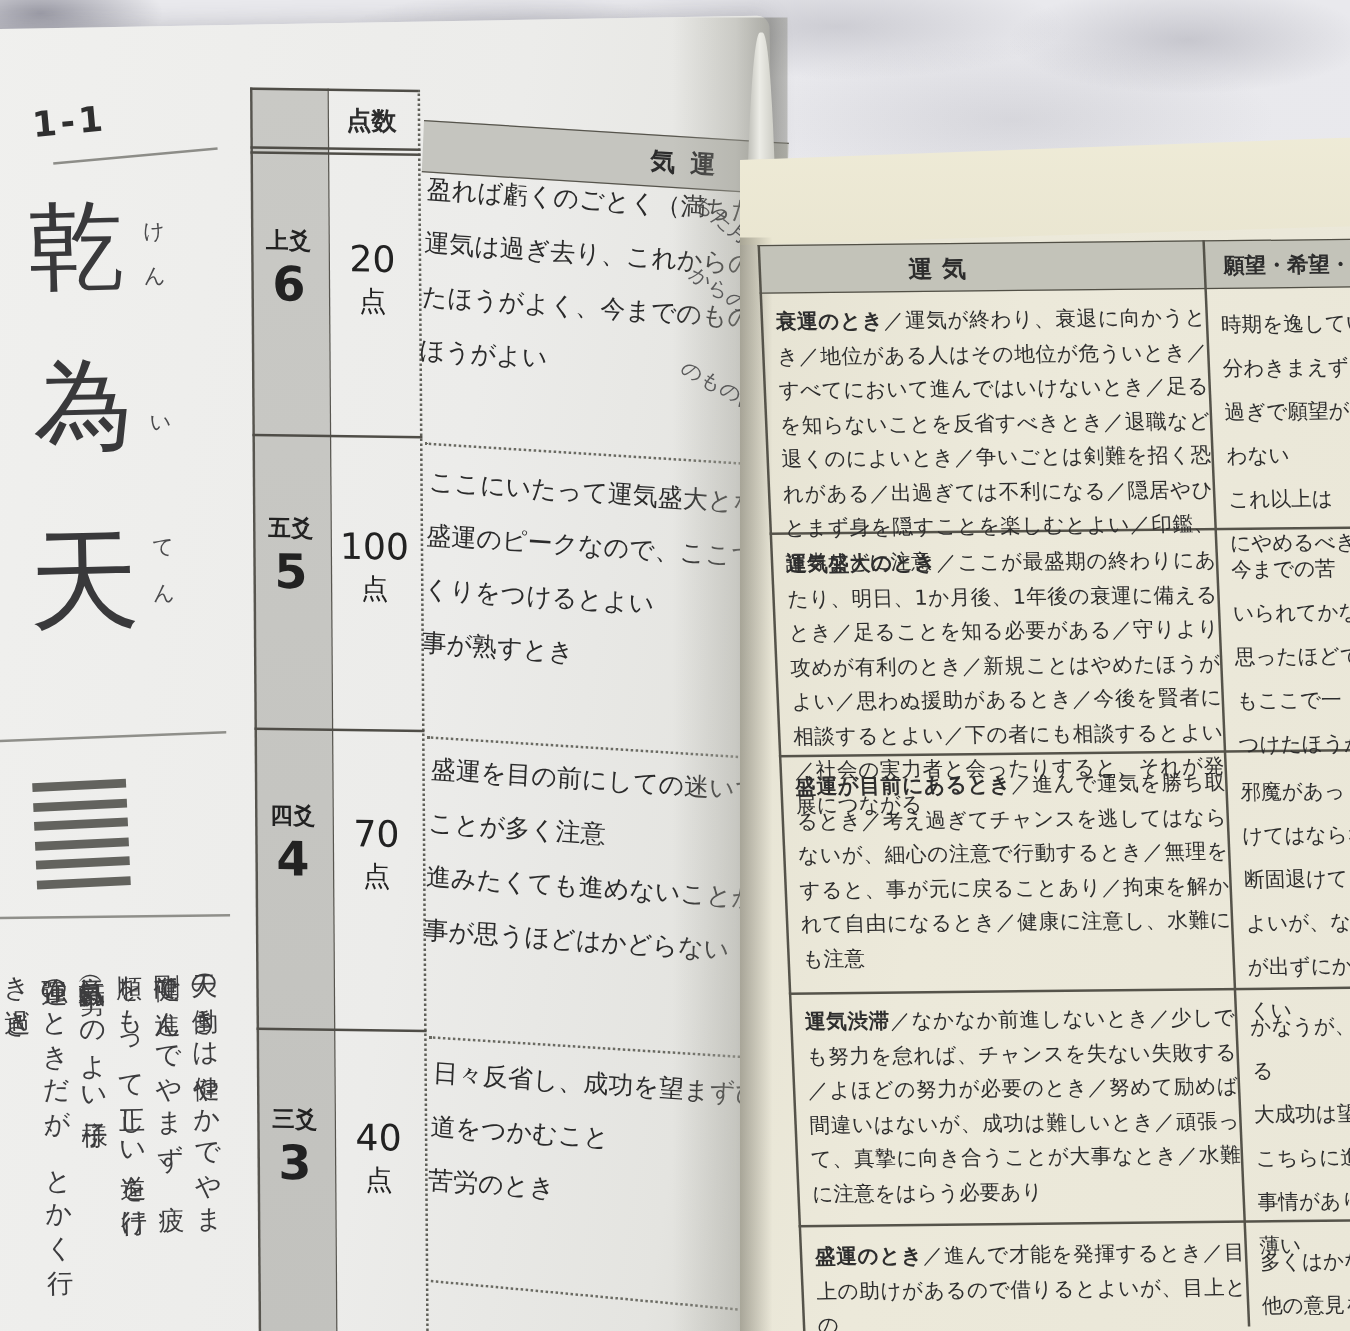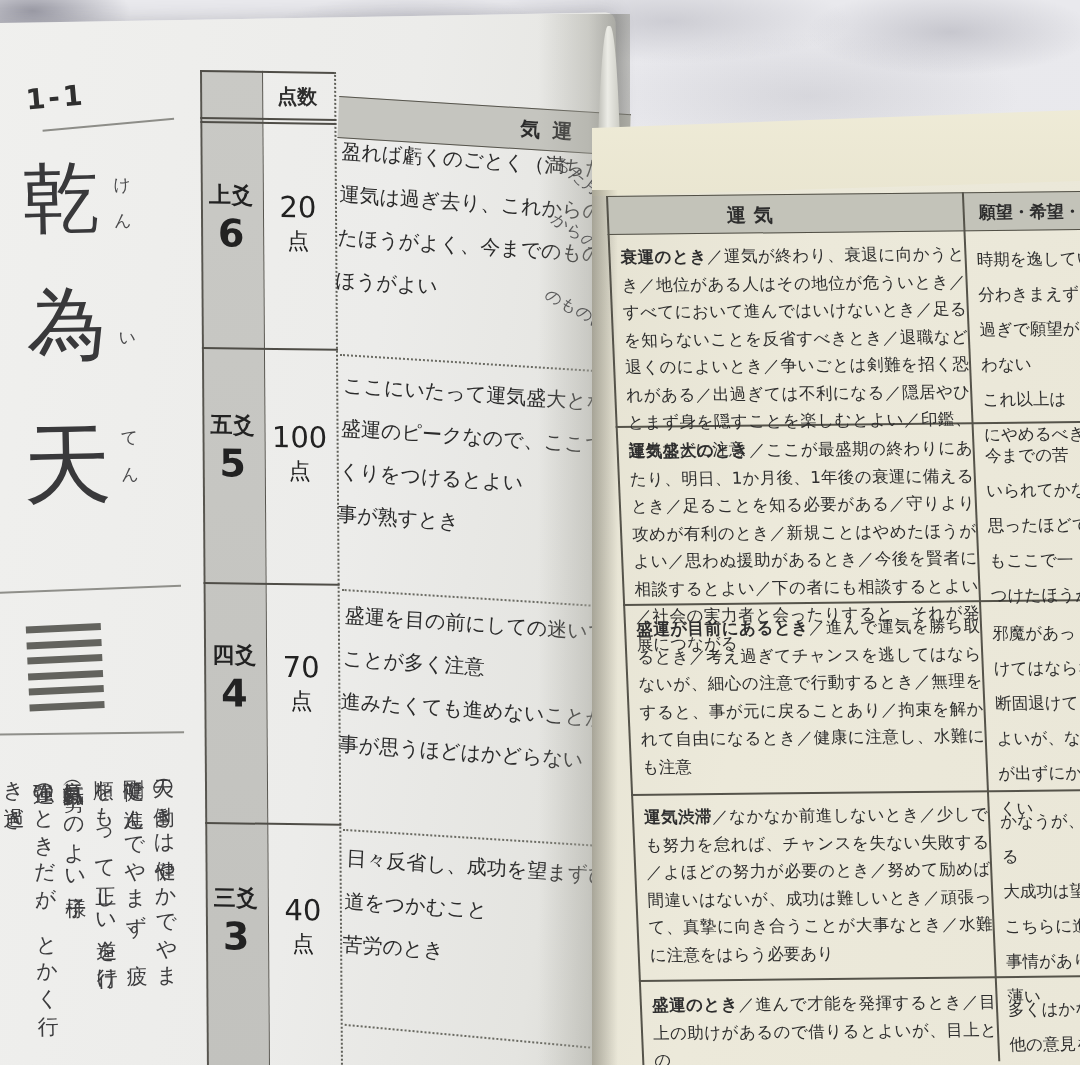--- a/index.html
+++ b/index.html
@@ -39,21 +39,21 @@
     background:linear-gradient(#c9c9c5,#c2c2be);border-left:2px solid #57554f;border-right:1.5px solid #57554f;}
   .score-col-line{position:absolute;left:134px;top:0;height:1000px;border-left:2px dotted #5f5f58;}
   .t-top{position:absolute;left:0;top:0;width:136px;height:2px;background:#4f4d47;}
   .hline{position:absolute;left:0;width:136px;height:1.5px;background:#4f4d47;}
   .dotline{position:absolute;left:138px;width:300px;border-top:2px dotted #6a6a62;transform-origin:left center;transform:rotate(2.8deg);}
   .band{position:absolute;left:138px;top:24px;width:292px;height:40px;background:#c5c5bf;
     border-top:1.5px solid #56544c;border-bottom:1.5px solid #56544c;transform:rotate(2.8deg);transform-origin:left center;}
   .band-label{position:absolute;left:182px;top:7px;font-size:20px;font-weight:700;letter-spacing:12px;color:#2c2c2c;}
   .score-hdr{position:absolute;left:60px;top:12px;width:74px;text-align:center;font-size:20px;font-weight:700;}
   .yao-cell{position:absolute;left:0;width:60px;text-align:center;font-weight:700;color:#222;}
-  .yao-name{font-size:22px;} .yao-num{font-size:38px;line-height:1;margin-top:4px;}
+  .yao-name{font-size:18px;} .yao-num{font-size:38px;line-height:1;margin-top:4px;}
   .score-cell{position:absolute;left:60px;width:74px;text-align:center;color:#222;}
   .score-num{font-size:29px;line-height:1;} .score-unit{font-size:22px;margin-top:4px;}
   .ftext{position:absolute;left:142px;width:300px;font-size:20px;line-height:43px;color:#2b2b2b;
     transform:rotate(3deg);transform-origin:top left;}
   .ftext div{white-space:nowrap;}
   
   .curl-shade{position:absolute;left:538px;top:14px;width:92px;height:1051px;
     background:linear-gradient(to right,rgba(190,190,183,0),rgba(168,168,160,.45) 55%,rgba(120,120,112,.55) 85%,rgba(146,146,138,.5));}
   .curl-edge{position:absolute;left:596px;top:26px;width:26px;height:1039px;
     background:linear-gradient(to right,#b4b4ad,#ecece6 45%,#c6c6be);border-radius:12px/260px;}

